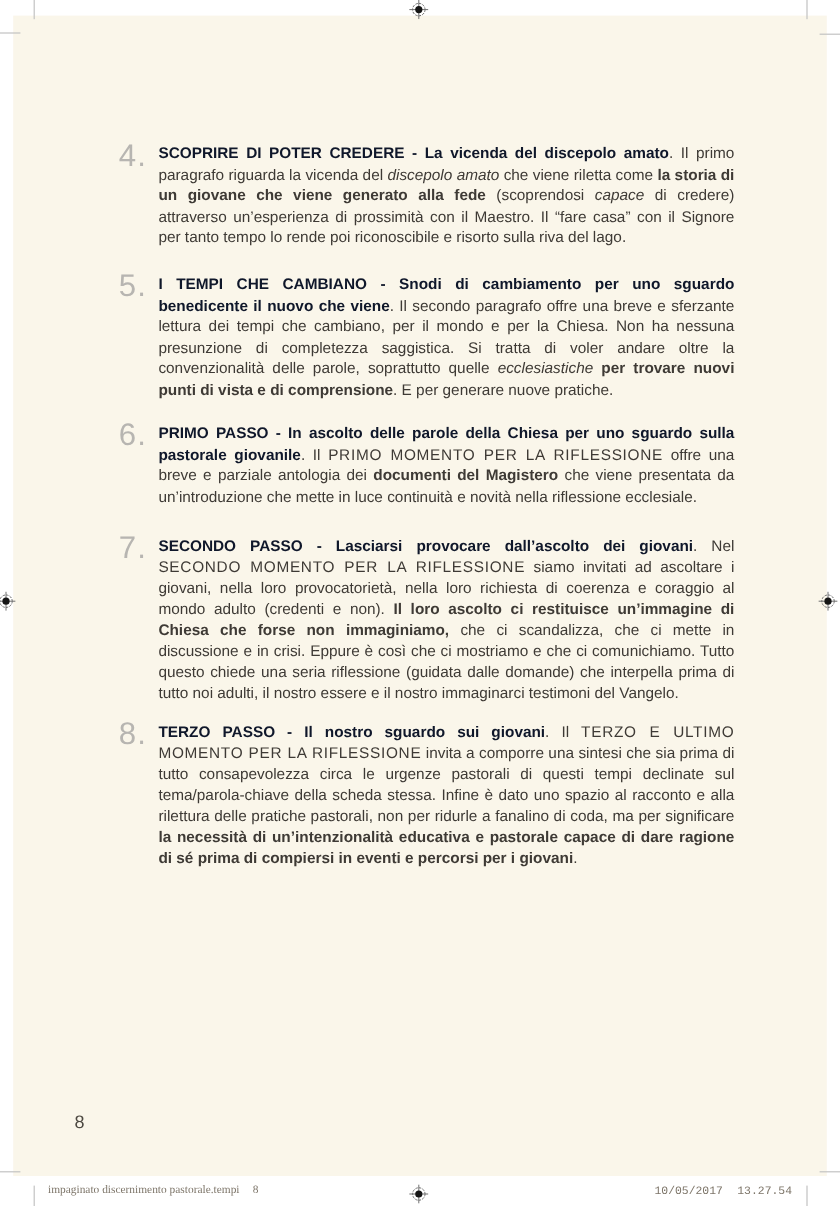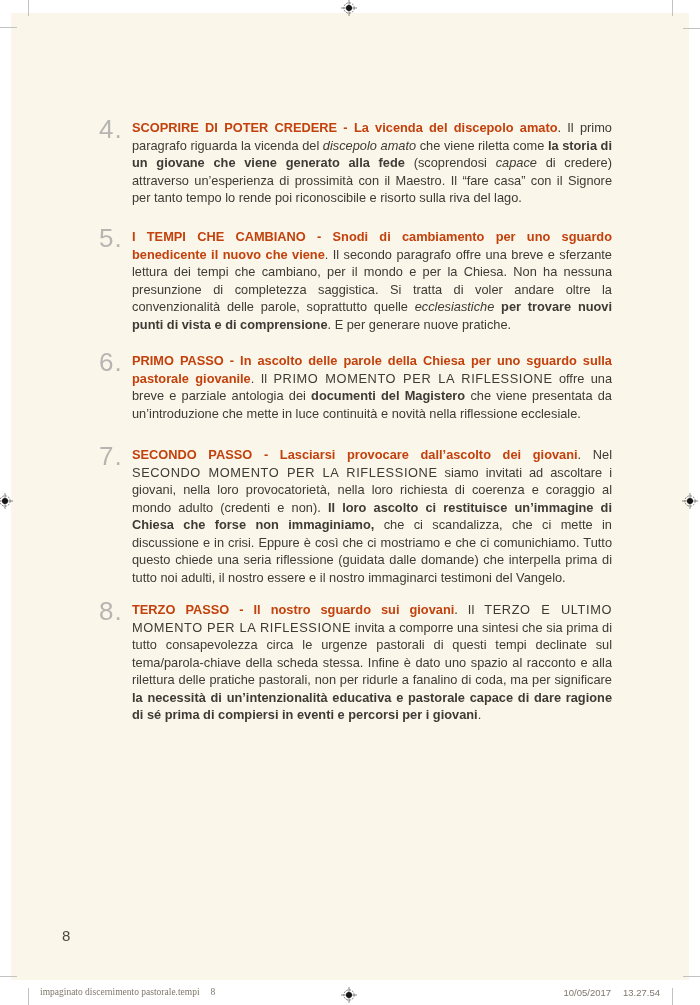--- a/index.html
+++ b/index.html
@@ -16,37 +16,37 @@
   .section{
     position:absolute;left:132px;width:480px;
     text-align:justify;font-size:12.8px;line-height:17.5px;
     color:#3e3a35;
   }
   .section .num{
     position:absolute;left:-33px;top:-4px;width:30px;
     font-size:26px;line-height:28px;font-weight:300;
     color:#b7b5b1;letter-spacing:1px;
   }
-  .sg-h{color:#c2410c;font-weight:bold;}
+  .sg-h{color:#0f172a;font-weight:bold;}
   .sg-b{font-weight:bold;}
   .sg-i{font-style:italic;}
   .sg-c{letter-spacing:0.6px;margin-top:40px;}
   
   .folio{
     position:absolute;left:62px;top:927px;font-size:15px;color:#4d4942;
   }
   .slugline{
     position:absolute;left:40px;top:987px;
     font-family:"Liberation Serif", serif;font-size:9.5px;color:#7e766a;
     white-space:nowrap;
   }
   .slugline .pageref{margin-left:11px;}
   .timestamp{
     position:absolute;right:40px;top:987px;text-align:right;
-    font-family:Liberation Sans, sans-serif;font-size:9.5px;color:#7e766a;
+    font-family:Liberation Mono, monospace;font-size:9.5px;color:#7e766a;
     white-space:nowrap;
   }
   .timestamp .time{margin-left:12px;}
   
   .cropmark{position:absolute;background:#c2c2c2;}
   .regmark{position:absolute;width:16px;height:16px;}
   .regmark svg{display:block;}
 </style>
 </head>
 <body>

